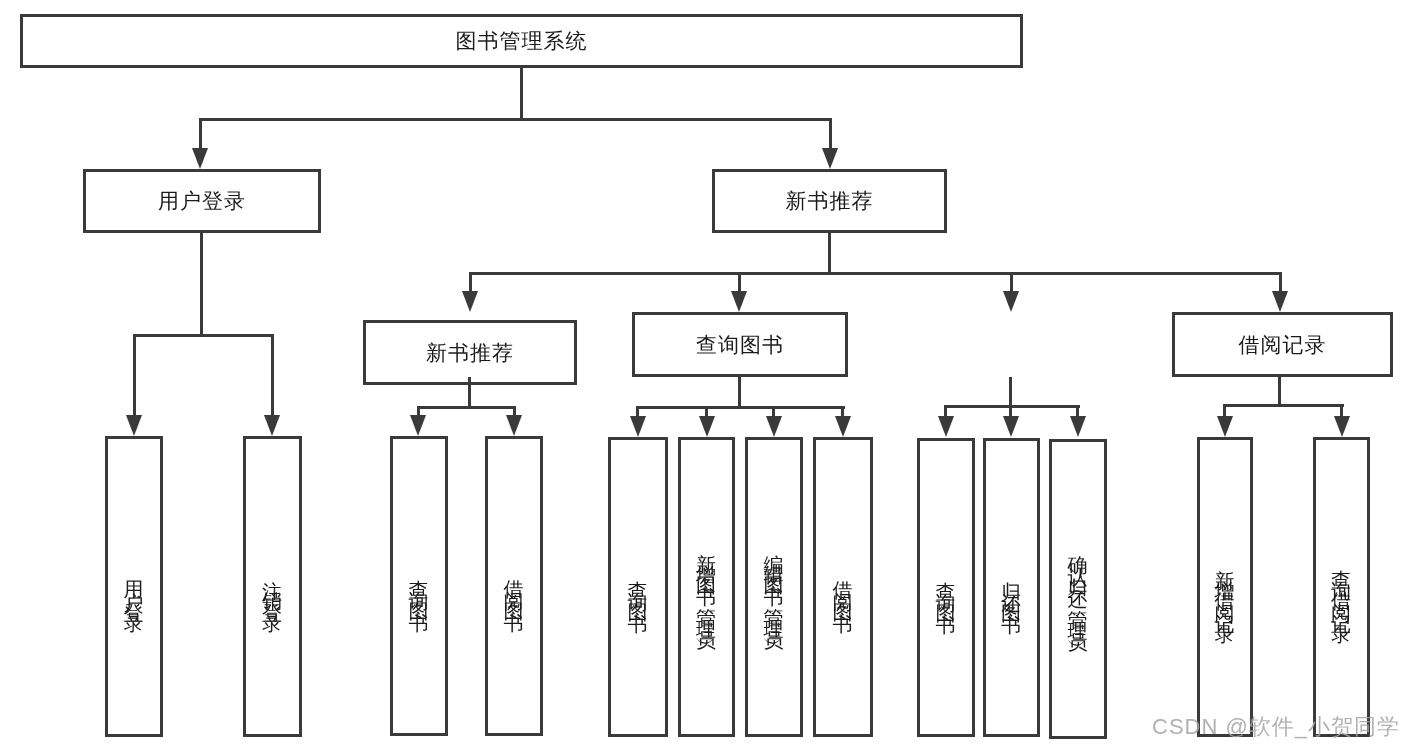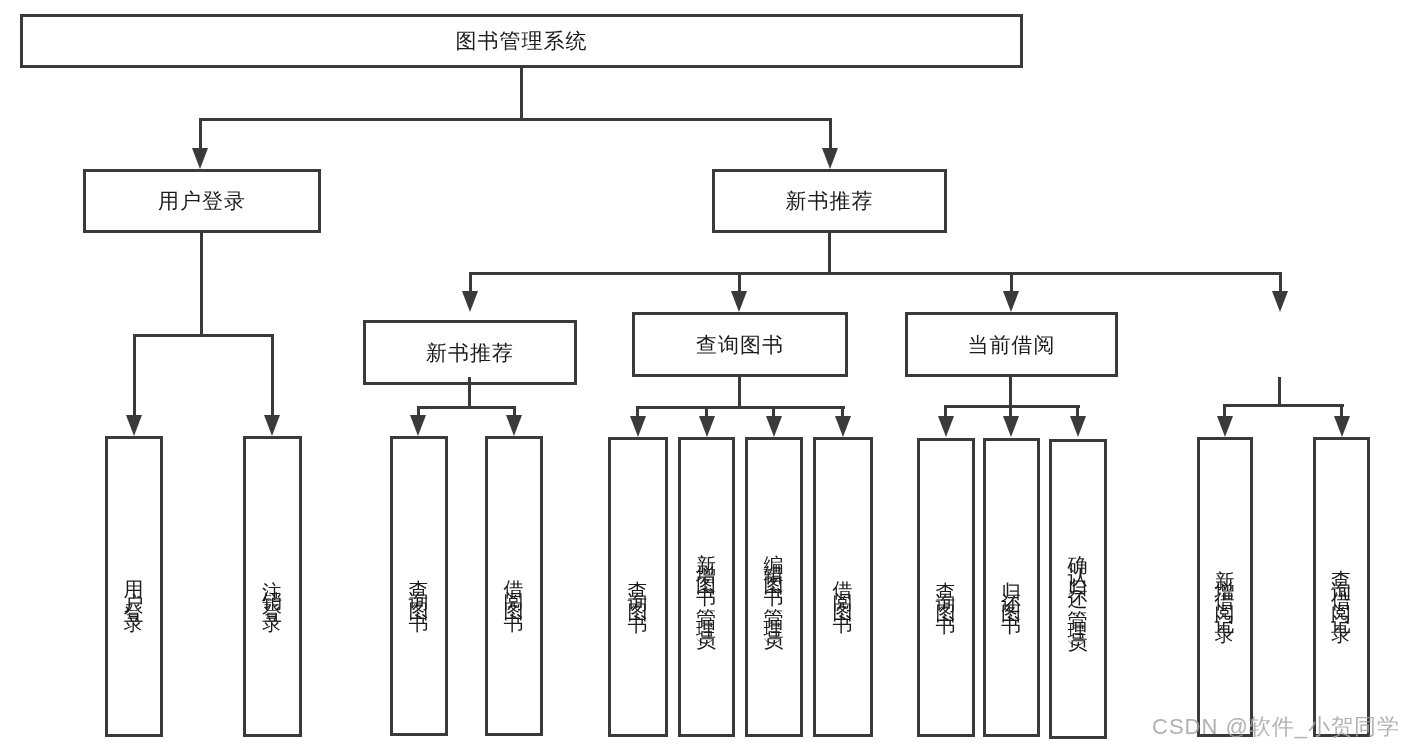--- a/index.html
+++ b/index.html
@@ -102,22 +102,22 @@
   <div class="arrow" style="left:1003px; top:291px;"></div>
   <div class="vline" style="left:1279px; top:272px; height:20px;"></div>
   <div class="arrow" style="left:1272px; top:291px;"></div>
 
   <div class="box" style="left:363px; top:312px; width:214px; height:65px;margin-top:8px;">
     <span>新书推荐</span>
   </div>
   <div class="box" style="left:632px; top:312px; width:216px; height:65px;">
     <span>查询图书</span>
   </div>
-  <div class="box" style="left:905px; top:312px; width:213px; height:65px;">
-    <span>当前借阅</span>
+  <div class="box" style="left:1172px; top:312px; width:221px; height:65px;">
+    <span>借阅记录</span>
   </div>
 
   <div class="vline" style="left:468px; top:377px; height:32px;"></div>
   <div class="hline" style="left:417px; top:406px; width:99px;"></div>
   <div class="vline" style="left:417px; top:406px; height:12px;"></div>
   <div class="arrow" style="left:410px; top:415px;"></div>
   <div class="vline" style="left:513px; top:406px; height:12px;"></div>
   <div class="arrow" style="left:506px; top:415px;"></div>
 
   <div class="vline" style="left:738px; top:377px; height:32px;"></div>

